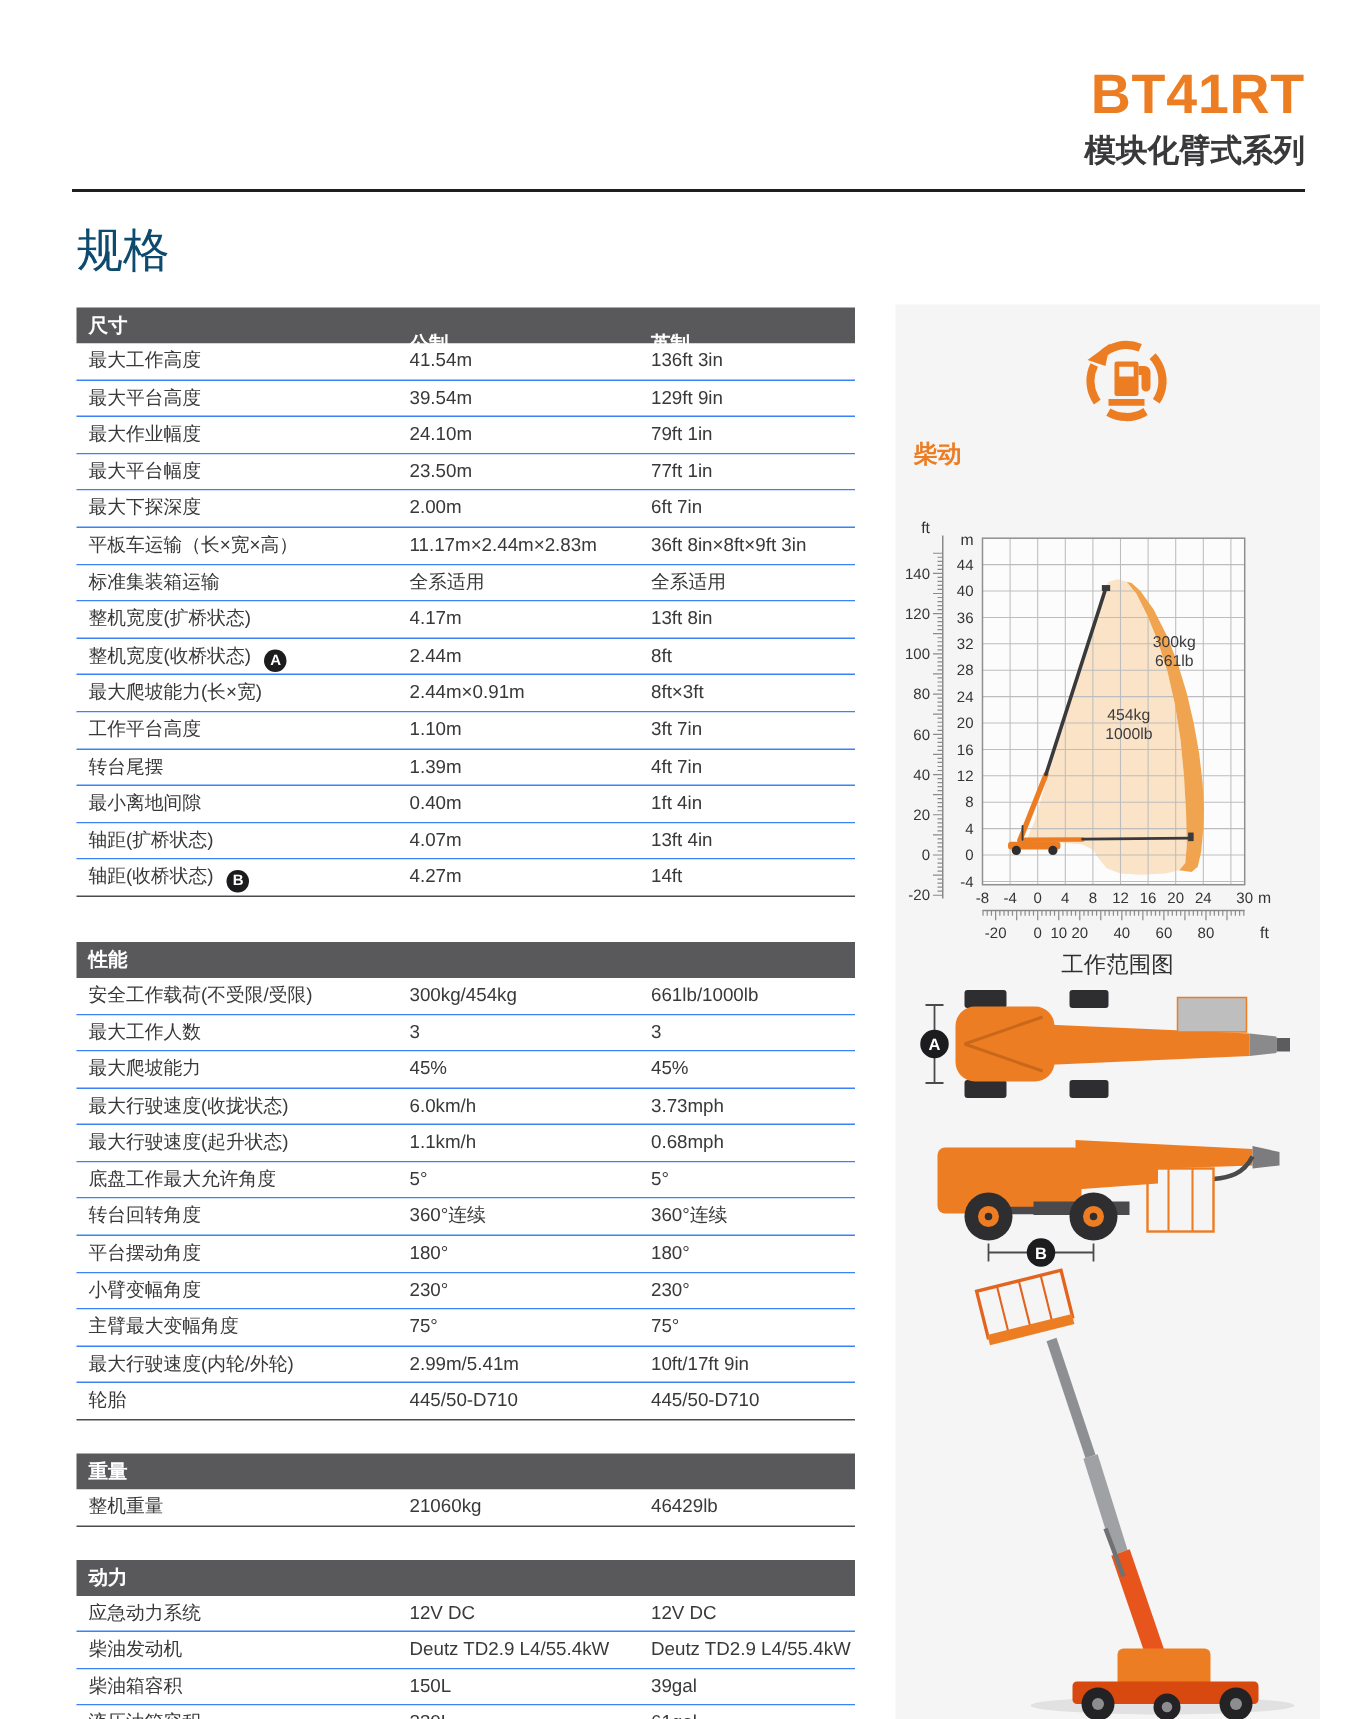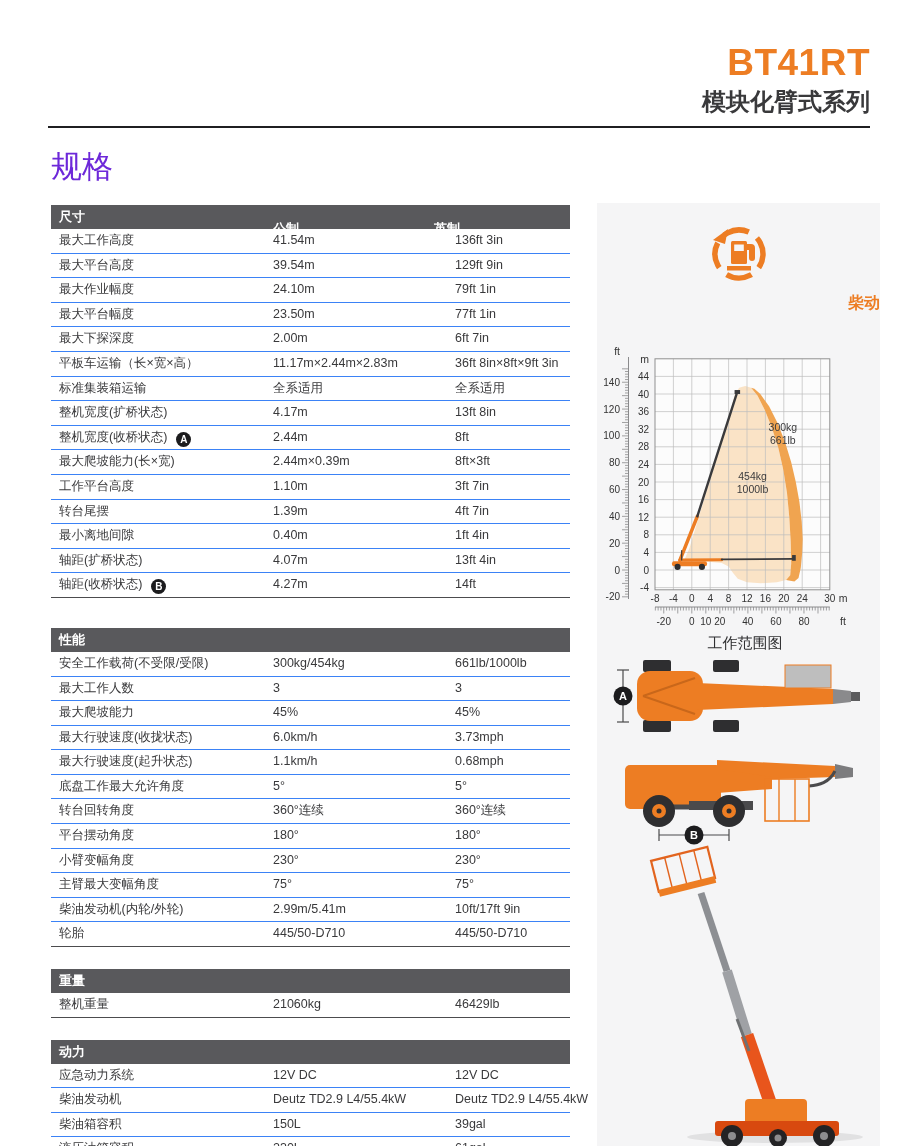--- a/index.html
+++ b/index.html
@@ -1,43 +1,43 @@
 <!DOCTYPE html>
 <html><head>
 <meta charset="utf-8">
 <style>
   html,body{margin:0;padding:0;background:#fff;}
   .page{position:relative;width:900px;height:1146px;background:#fff;overflow:hidden;
         font-family:"Liberation Sans","DejaVu Sans",sans-serif;color:#3b3b3d;}
   
   .brand{position:absolute;top:44px;right:30px;text-align:right;}
   .brand-model{font-size:37px;font-weight:800;color:#ED7D23;line-height:1.05;letter-spacing:.5px;}
-  .brand-series{font-size:24px;color:#39393b;margin-top:3px;font-weight:600;}
+  .brand-series{font-size:21px;color:#39393b;margin-top:3px;font-weight:600;}
   .head-rule{position:absolute;left:48px;top:126px;width:822px;height:2px;background:#1f1f21;}
-  .spec-title{position:absolute;left:51px;top:146px;font-size:31px;color:#6d28d9;font-weight:400;}
+  .spec-title{position:absolute;left:51px;top:146px;font-size:31px;color:#0c4a6e;font-weight:400;}
   
   .spec-table{position:absolute;left:51px;top:205px;width:519px;}
   .sec:nth-child(2){margin-top:30px;}
   .sec:nth-child(3),.sec:nth-child(4){margin-top:22px;}
   .sec-bar{height:24px;line-height:24px;background:#59595C;color:#fff;position:relative;
            font-size:13px;font-weight:700;}
   .sec-bar .t{padding-left:8px;}
   .colh{position:absolute;top:12px;font-weight:700;}
   .col-metric{left:222px;} .col-imperial{left:383px;}
   .spec-row{position:relative;height:23.6px;line-height:23.6px;border-bottom:1px solid #3b82f6;
             font-size:12.5px;color:#39393b;background:#fff;}
   .sec .spec-row:last-child{border-bottom:1.6px solid #4c4c4e;}
   .cell-label{position:absolute;left:8px;top:0;white-space:nowrap;}
   .cell-metric{position:absolute;left:222px;top:0;white-space:nowrap;}
-  .cell-imperial{position:absolute;left:404px;top:0;white-space:nowrap;}
+  .cell-imperial{position:absolute;left:383px;top:0;white-space:nowrap;}
   .badge{display:inline-block;width:15px;height:15px;border-radius:50%;background:#1c1c1e;color:#fff;
          font-size:10px;font-weight:700;text-align:center;line-height:15px;margin-left:9px;vertical-align:-2px;}
   
   .panel{position:absolute;left:597px;top:203px;width:283px;height:943px;background:#F5F5F6;}
-  .fuel{position:absolute;left:0;top:20px;width:283px;text-align:right;}
+  .fuel{position:absolute;left:12px;top:20px;width:283px;text-align:left;}
   .fuel svg{display:block;margin:0 auto;}
   .fuel-label{margin-top:4px;font-size:16px;font-weight:700;color:#ED7D23;}
   .chart-wrap{position:absolute;left:0;top:140px;width:283px;height:315px;}
   .tv{position:absolute;left:0;top:455px;}
   .sv{position:absolute;left:0;top:538px;}
   .photo{position:absolute;left:0;top:640px;}
   .tick{font-size:10px;fill:#333;}
   .unit{font-size:10.5px;fill:#333;}
   .cap{font-size:15px;fill:#2f2f31;}
   .zlabel{font-size:10.5px;fill:#3b3b3d;}
@@ -99,21 +99,21 @@
           <span class="cell-metric">4.17m</span>
           <span class="cell-imperial">13ft 8in</span>
         </div>
         <div class="spec-row">
           <span class="cell-label"><span>整机宽度(收桥状态)</span><span class="badge">A</span></span>
           <span class="cell-metric">2.44m</span>
           <span class="cell-imperial">8ft</span>
         </div>
         <div class="spec-row">
           <span class="cell-label"><span>最大爬坡能力(长×宽)</span></span>
-          <span class="cell-metric">2.44m×0.39m</span>
+          <span class="cell-metric">2.44m×0.91m</span>
           <span class="cell-imperial">8ft×3ft</span>
         </div>
         <div class="spec-row">
           <span class="cell-label"><span>工作平台高度</span></span>
           <span class="cell-metric">1.10m</span>
           <span class="cell-imperial">3ft 7in</span>
         </div>
         <div class="spec-row">
           <span class="cell-label"><span>转台尾摆</span></span>
           <span class="cell-metric">1.39m</span>
@@ -181,21 +181,21 @@
           <span class="cell-label"><span>小臂变幅角度</span></span>
           <span class="cell-metric">230°</span>
           <span class="cell-imperial">230°</span>
         </div>
         <div class="spec-row">
           <span class="cell-label"><span>主臂最大变幅角度</span></span>
           <span class="cell-metric">75°</span>
           <span class="cell-imperial">75°</span>
         </div>
         <div class="spec-row">
-          <span class="cell-label"><span>柴油发动机(内轮/外轮)</span></span>
+          <span class="cell-label"><span>最大行驶速度(内轮/外轮)</span></span>
           <span class="cell-metric">2.99m/5.41m</span>
           <span class="cell-imperial">10ft/17ft 9in</span>
         </div>
         <div class="spec-row">
           <span class="cell-label"><span>轮胎</span></span>
           <span class="cell-metric">445/50-D710</span>
           <span class="cell-imperial">445/50-D710</span>
         </div>
       </div>
       <div class="sec">

